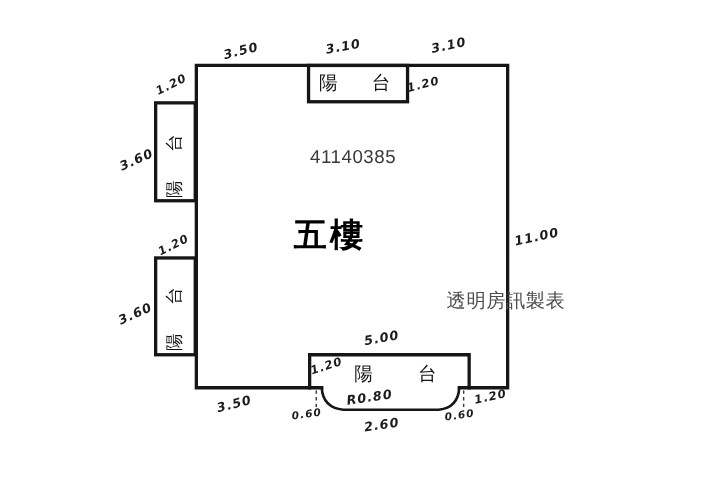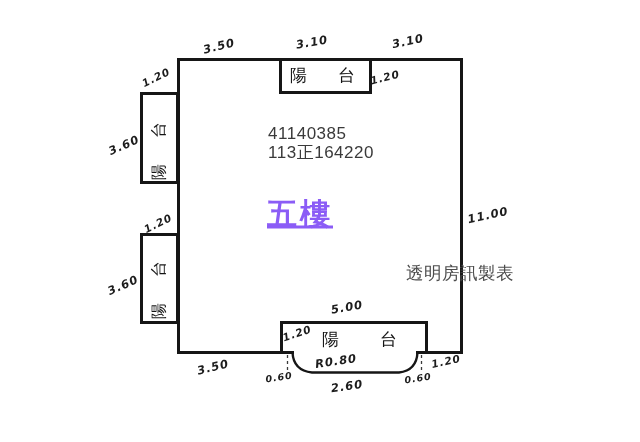--- a/index.html
+++ b/index.html
@@ -47,23 +47,22 @@
     white-space:nowrap;
   }
   #floor-title{
     position:absolute;
     left:300px;top:214px;
     transform:translate(-50%,-50%);
     font-family:"Liberation Serif",serif;
     font-weight:bold;
     font-size:30px;
     letter-spacing:3px;
-    color:#8b5cf6;
+    color:#000000;
     white-space:nowrap;
-    text-decoration:underline;
   }
   #watermark{
     position:absolute;
     left:406px;top:273px;
     transform:translate(0,-50%);
     font-family:Liberation Serif, serif;
     font-size:17.5px;
     color:#4d4d4d;
     letter-spacing:0.5px;
     white-space:nowrap;
@@ -87,21 +86,20 @@
     <path class="wall" d="M281.5,352.5 L281.5,322.5 L426.5,322.5 L426.5,352.5"></path>
 
     <path class="curve" d="M292.5,352.5 Q293.5,370.5 312,372.5 L399,372.5 Q416.5,370.5 417.5,352.5"></path>
 
     <path class="dashed" d="M287.5,355 L287.5,372"></path>
     <path class="dashed" d="M421.5,355 L421.5,372"></path>
   </svg>
 
   <div id="serial-block">
     <div>41140385</div>
-    <div>113正164220</div>
   </div>
 
   <div id="floor-title">五樓</div>
 
   <div id="watermark">透明房訊製表</div>
 
   <div class="balcony-label" style="left:290px;top:64px;letter-spacing:31px;">陽台</div>
   <div class="balcony-label vertical" style="left:159px;top:138px;">陽台</div>
   <div class="balcony-label vertical" style="left:159px;top:277px;">陽台</div>
   <div class="balcony-label" style="left:322px;top:328px;letter-spacing:41px;">陽台</div>

